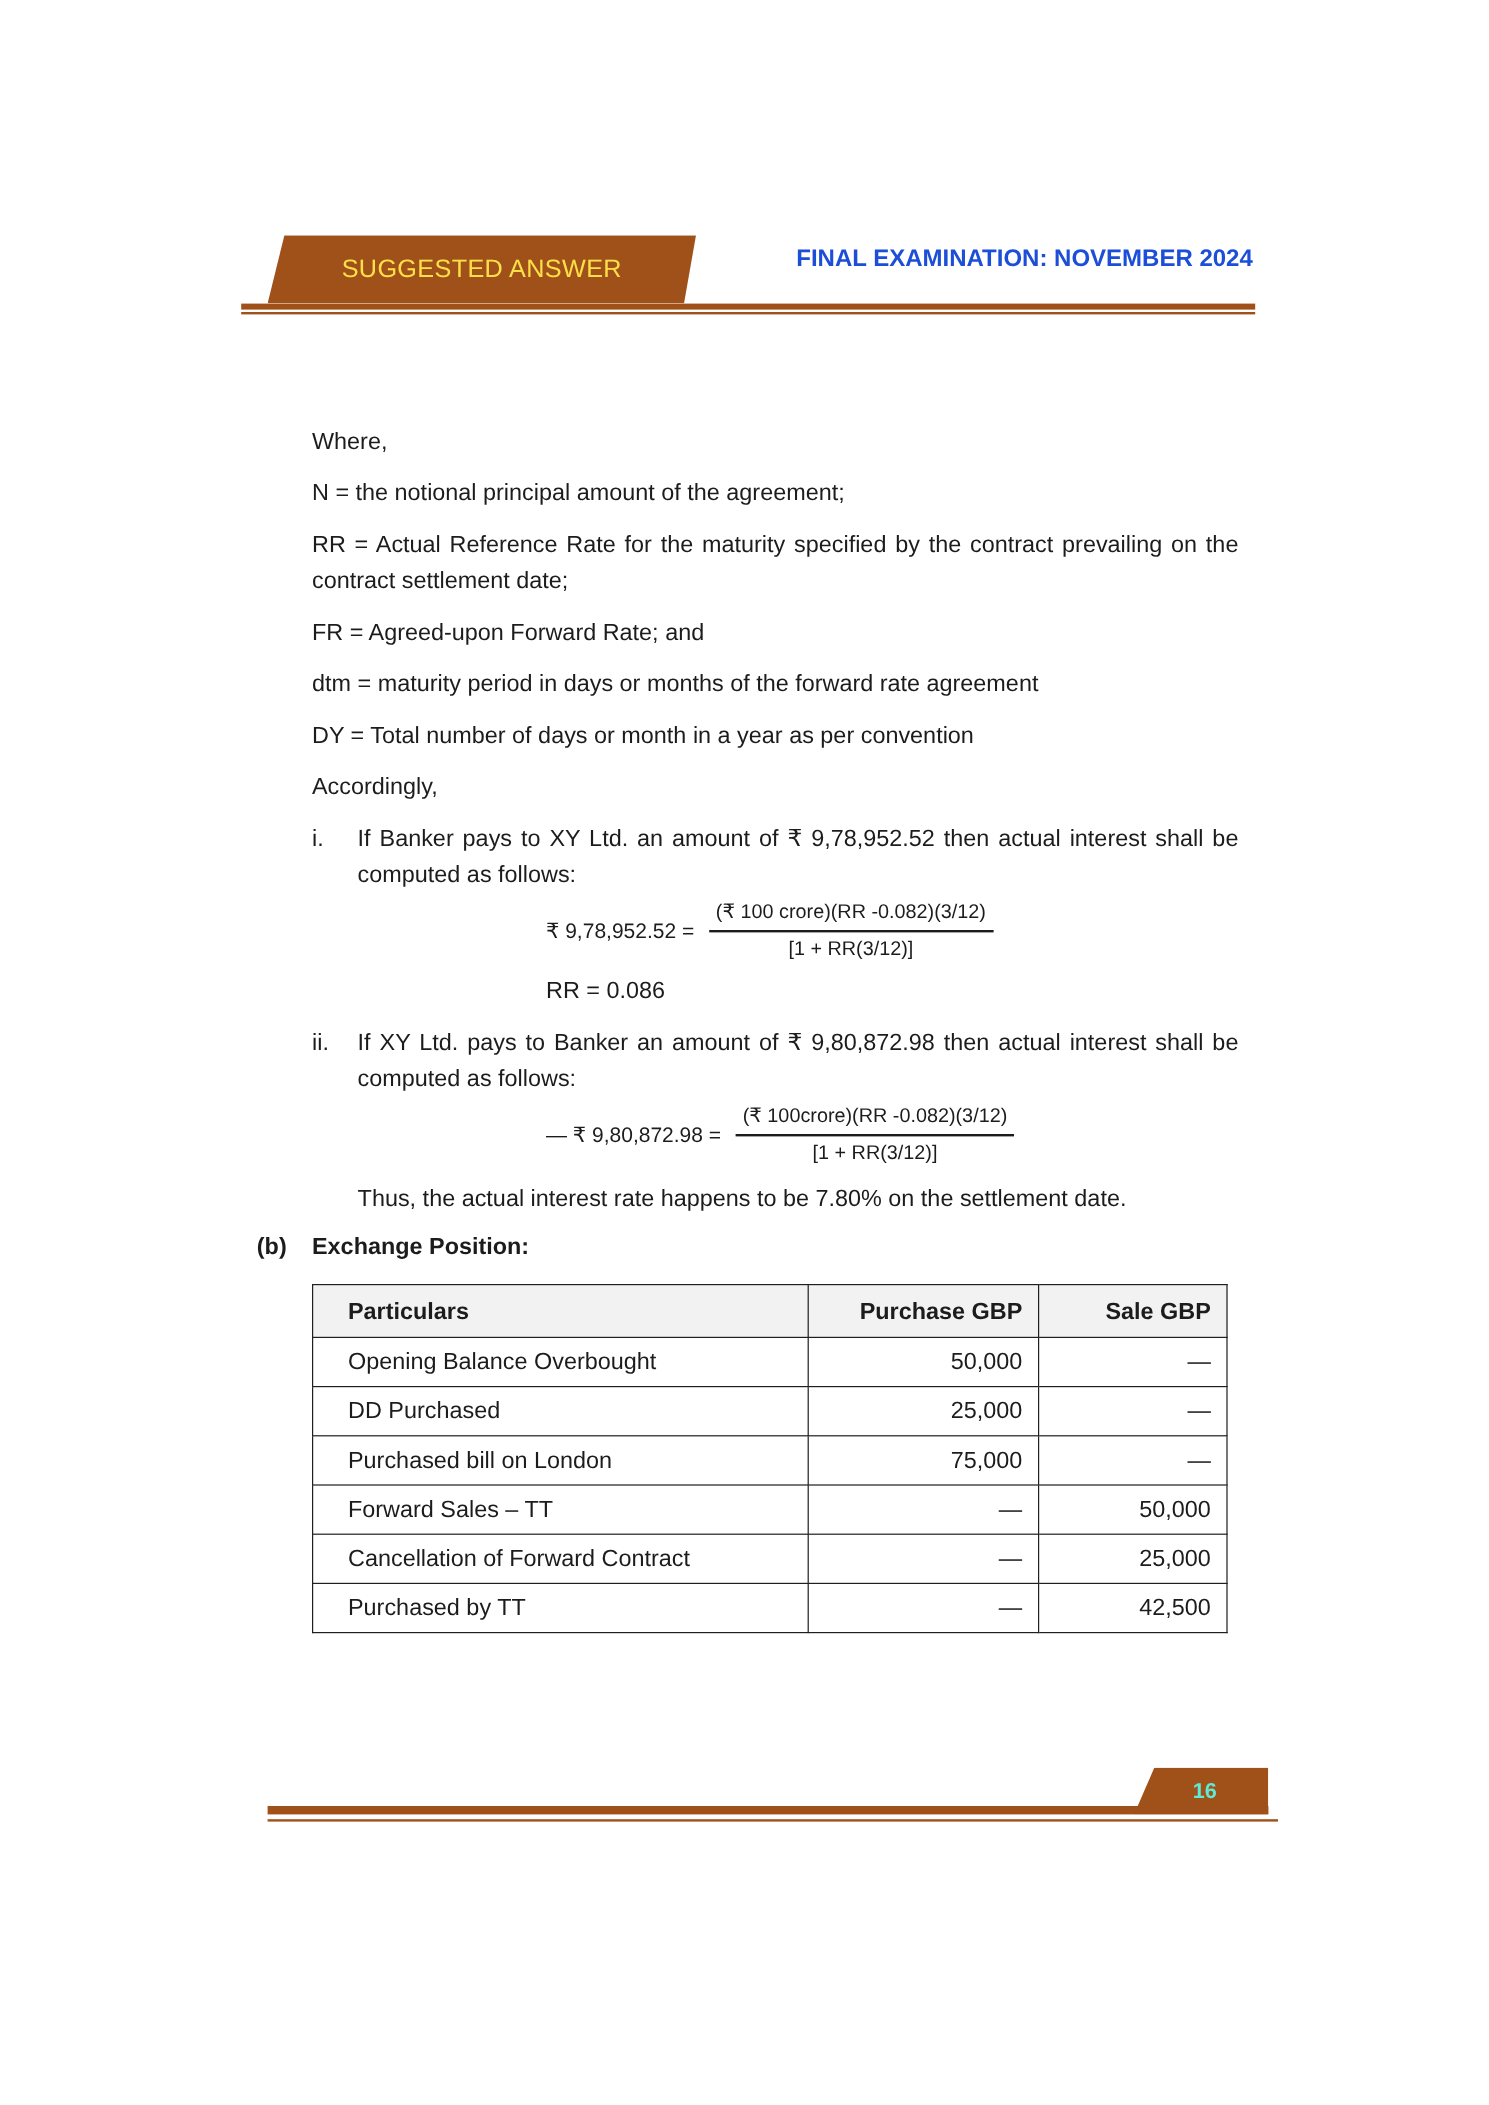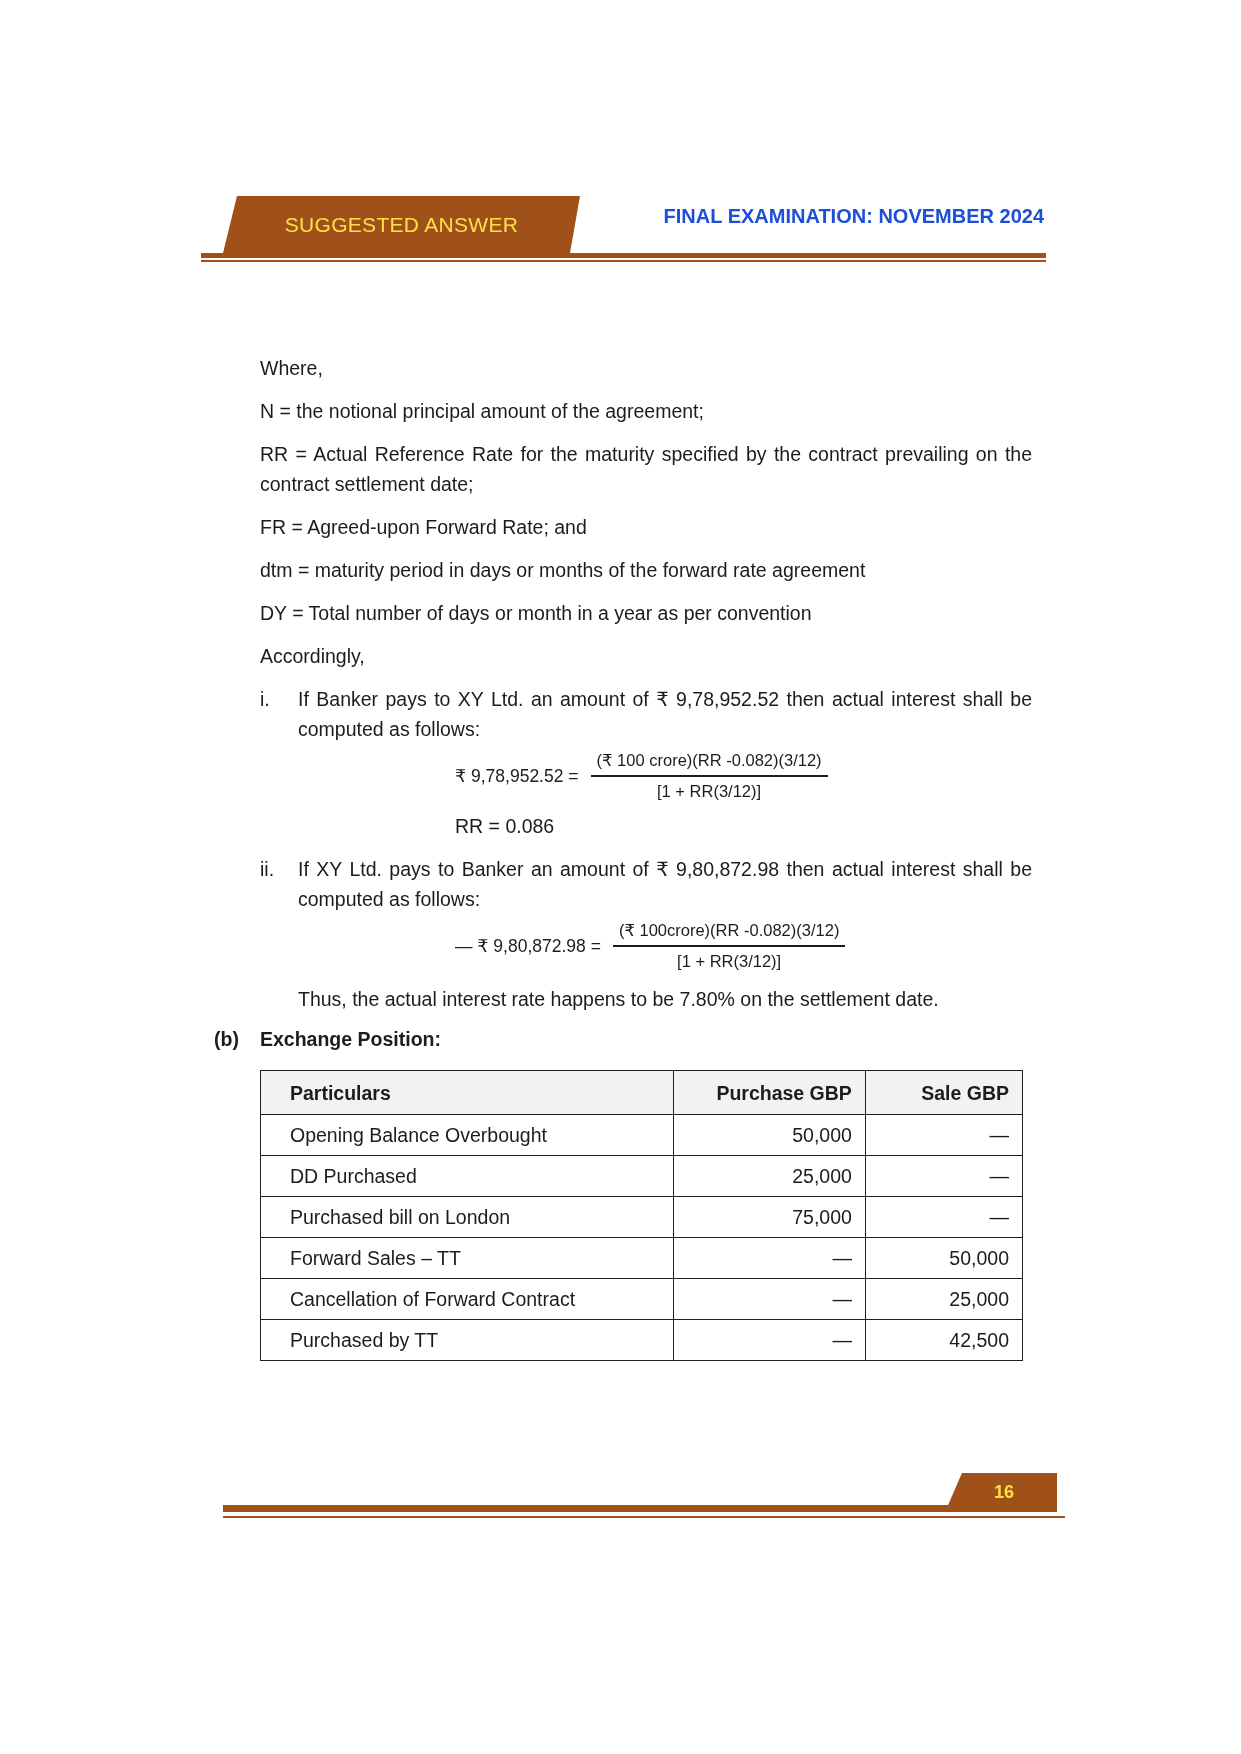--- a/index.html
+++ b/index.html
@@ -61,21 +61,21 @@
   .col-buy  { width:25.2%; }
   .col-sell { width:20.3%; }
   .cell-left  { text-align:left;  padding-left:29px; }
   .cell-right { text-align:right; padding-right:13px; }
 
   
   .footer-tab {
     position:absolute; left:945px; top:1473px; width:112px; height:39px;
     background:#a0511a; clip-path:polygon(17px 0, 100% 0, 100% 100%, 0 100%);
     display:flex; align-items:center; justify-content:center;
-    color:#fde047; font-weight:bold; font-size:18px; padding-left:6px; box-sizing:border-box;
+    color:#5eead4; font-weight:bold; font-size:18px; padding-left:6px; box-sizing:border-box;
   }
   .footer-bar      { position:absolute; left:223px; top:1505px; width:834px; height:7px; background:#a0511a; }
   .rule-thin-bottom{ position:absolute; left:223px; top:1516px; width:842px; height:2px; background:#a0511a; }
 </style>
 </head>
 <body>
 
 <div class="page">
 
   <div class="banner">

